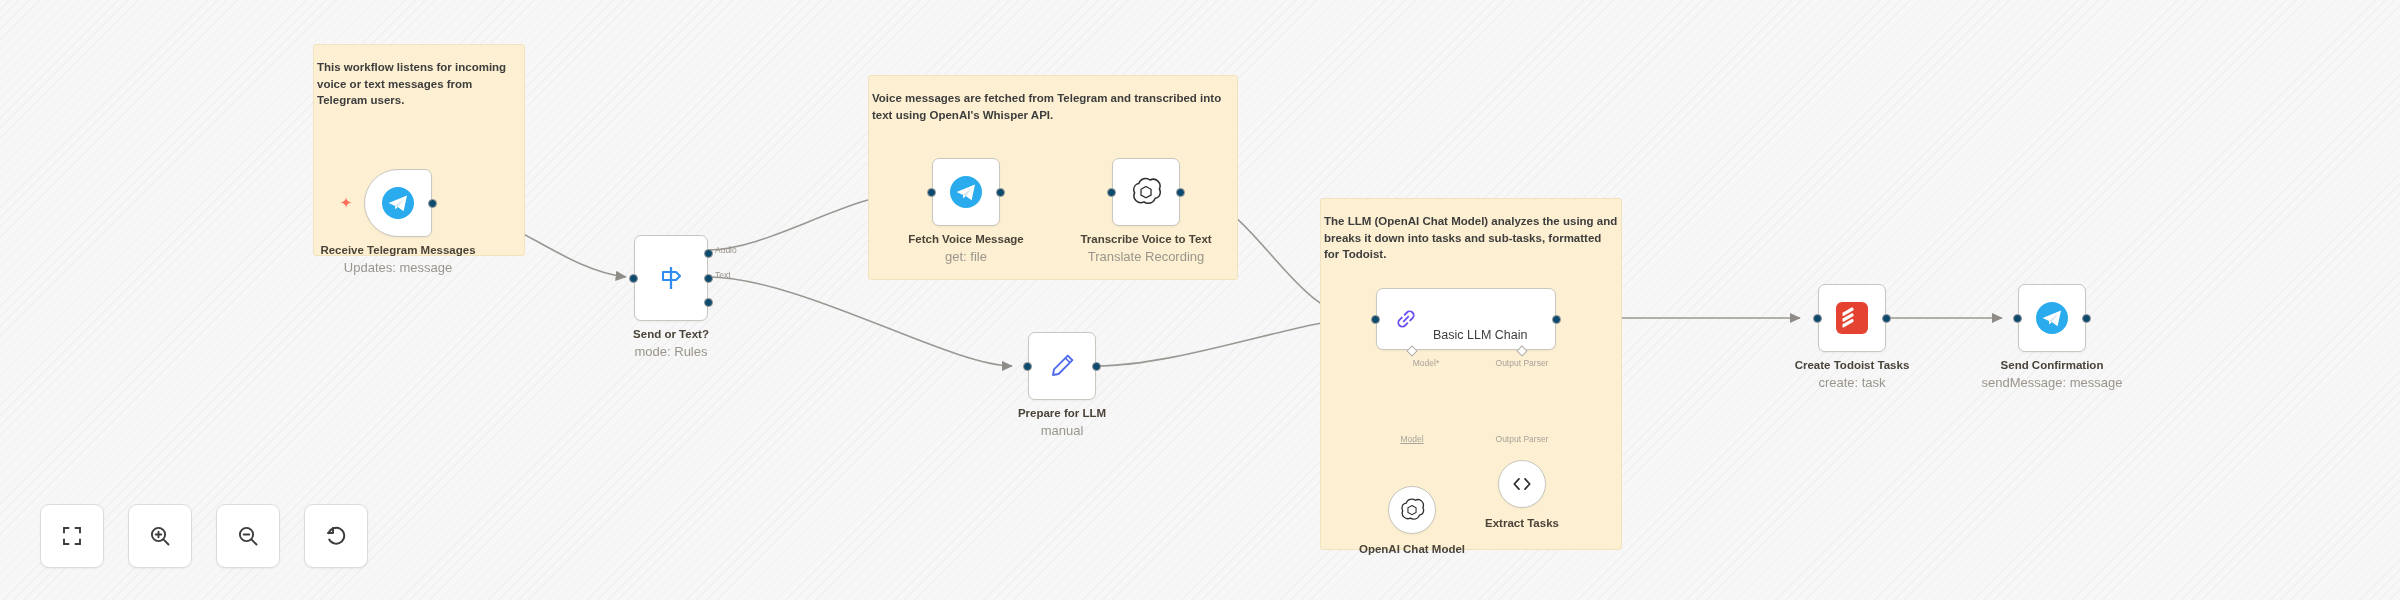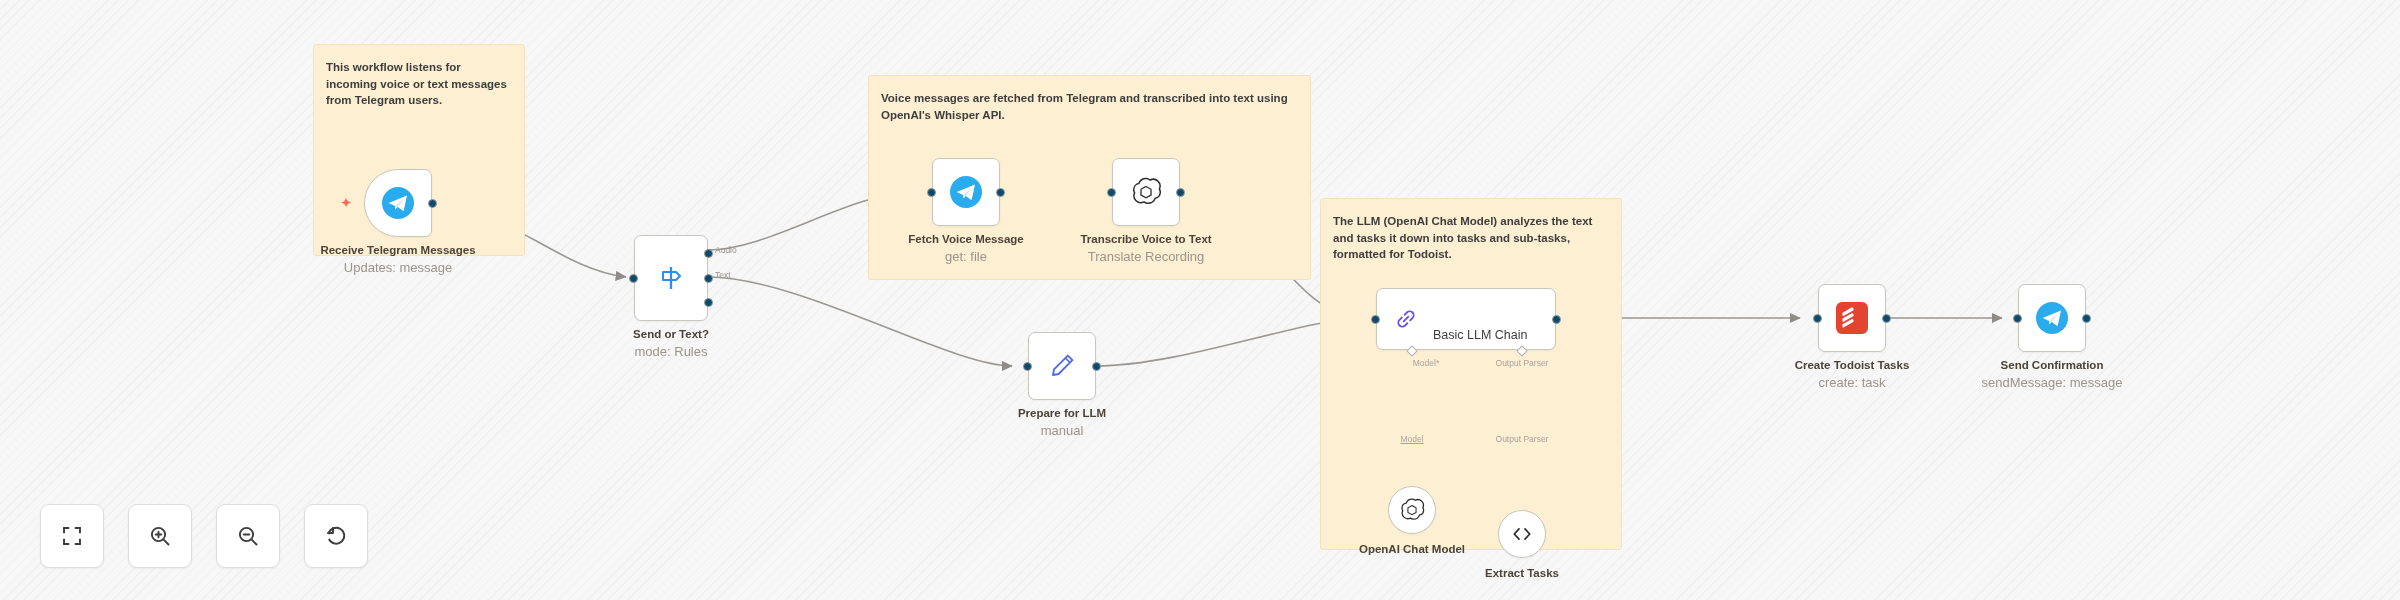--- a/index.html
+++ b/index.html
@@ -22,21 +22,21 @@
   }
   svg.edges{position:absolute;left:0;top:0;width:2400px;height:600px;overflow:visible;}
 
   
   .sticky{
     position:absolute;
     background:#fdf0d2;
     border:1px solid #f2e2bd;
     border-radius:3px;
     box-sizing:border-box;
-    padding:14px 12px;
+    padding:14px 3px;
   }
   .sticky .sticky-text{
     font-size:11.5px;
     line-height:1.45;
     font-weight:700;
     color:#3d3d3d;
     white-space:pre-line;
   }
 
   
@@ -160,26 +160,26 @@
   <g fill="none" stroke="#b3aea4" stroke-width="1.4" stroke-dasharray="4,4">
     <path d="M1412,358 L1412,486"></path>
     <path d="M1522,358 L1522,486"></path>
   </g>
 </svg>
 
 <div class="sticky" style="left:313px;top:44px;width:212px;height:212px;">
   <div class="sticky-text">This workflow listens for incoming voice or text messages from Telegram users.</div>
 </div>
 
-<div class="sticky" style="left:868px;top:75px;width:443px;height:205px;">
+<div class="sticky" style="left:868px;top:75px;width:370px;height:205px;">
   <div class="sticky-text">Voice messages are fetched from Telegram and transcribed into text using OpenAI's Whisper API.</div>
 </div>
 
 <div class="sticky" style="left:1320px;top:198px;width:302px;height:352px;">
-  <div class="sticky-text">The LLM (OpenAI Chat Model) analyzes the text and tasks it down into tasks and sub-tasks, formatted for Todoist.</div>
+  <div class="sticky-text">The LLM (OpenAI Chat Model) analyzes the using and breaks it down into tasks and sub-tasks, formatted for Todoist.</div>
 </div>
 
 <div class="node" style="left:364px;top:169px;">
   <div class="node-box trigger">
     <span class="bolt">✦</span>
     <svg class="ic" width="34" height="34" viewBox="0 0 34 34">
       <circle cx="17" cy="17" r="16" fill="#2aabee"></circle>
       <path d="M7.6 16.9 L26 9.6 L22.6 25.2 L16.8 21.1 L14.2 23.6 L14.1 19.9 Z" fill="#fff"></path>
       <path d="M14.1 19.9 L23.4 12.6 L16.8 21.1 Z" fill="#d2e5f1"></path>
     </svg>
@@ -284,21 +284,21 @@
     <svg class="ic" width="26" height="26" viewBox="0 0 32 32">
       <path d="M16 2.6c-3.3 0-6.1 2-7.2 5.0-2.9.5-5.1 3.0-5.1 6.0 0 1.2.3 2.3.9 3.3-1.2 2.7-.6 5.9 1.5 7.9 2.1 2.0 5.3 2.4 7.9 1.1 1.1.9 2.5 1.4 4.0 1.4 3.3 0 6.1-2 7.2-5.0 2.9-.5 5.1-3.0 5.1-6.0 0-1.2-.3-2.3-.9-3.3 1.2-2.7.6-5.9-1.5-7.9-2.1-2.0-5.3-2.4-7.9-1.1-1.1-.9-2.5-1.4-4.0-1.4z" fill="none" stroke="#2d2d2d" stroke-width="1.6"></path>
       <path d="M16 10.5 L21 13.3 L21 19.0 L16 21.8 L11 19.0 L11 13.3 Z" fill="none" stroke="#2d2d2d" stroke-width="1.3"></path>
     </svg>
   </div>
   <div class="node-label circ">
     <span>OpenAI Chat Model</span>
   </div>
 </div>
 
-<div class="node" style="left:1498px;top:510px;text-decoration:underline;">
+<div class="node" style="left:1498px;top:460px;text-decoration:underline;">
   <div class="node-box circle">
     <svg class="ic" width="24" height="24" viewBox="0 0 28 28">
       <path d="M10.5 8 L5 14 L10.5 20" fill="none" stroke="#2d2d2d" stroke-width="2" stroke-linecap="round" stroke-linejoin="round"></path>
       <path d="M17.5 8 L23 14 L17.5 20" fill="none" stroke="#2d2d2d" stroke-width="2" stroke-linecap="round" stroke-linejoin="round"></path>
     </svg>
   </div>
   <div class="node-label circ">
     <span>Extract Tasks</span>
   </div>
 </div>

